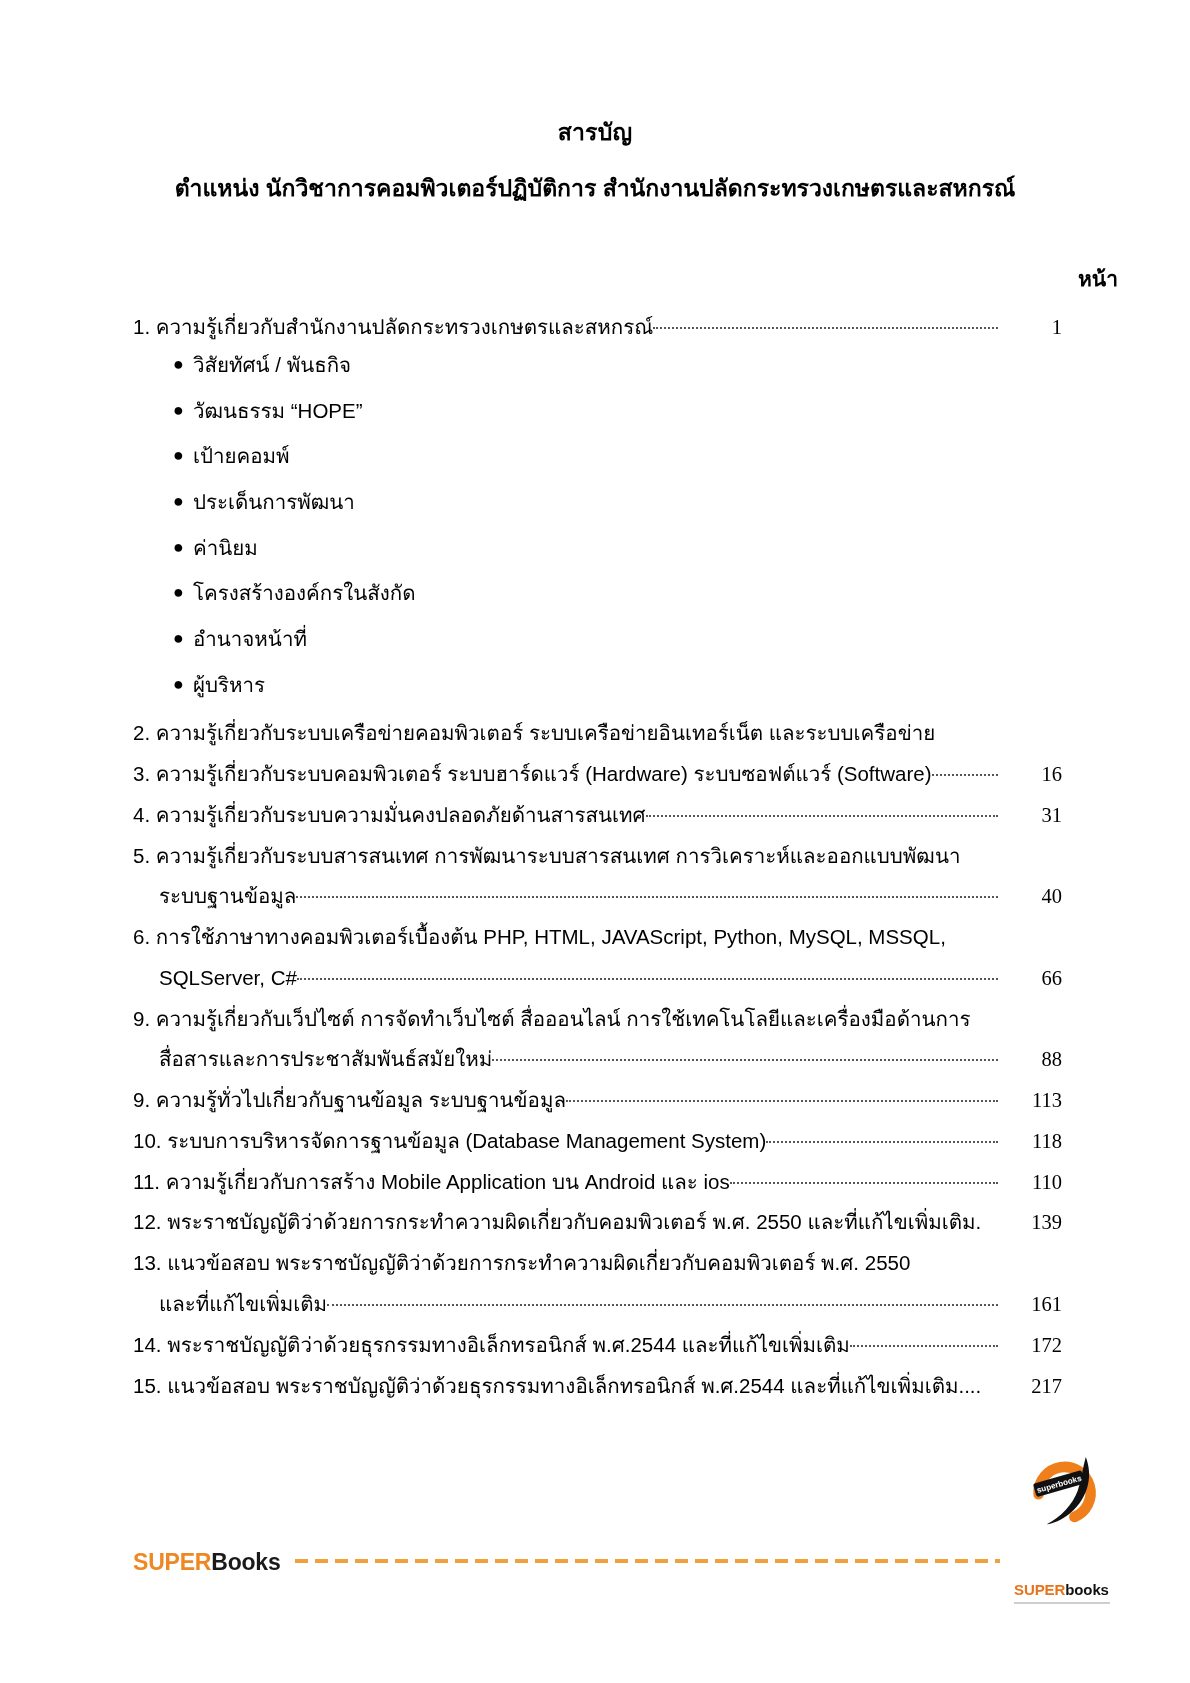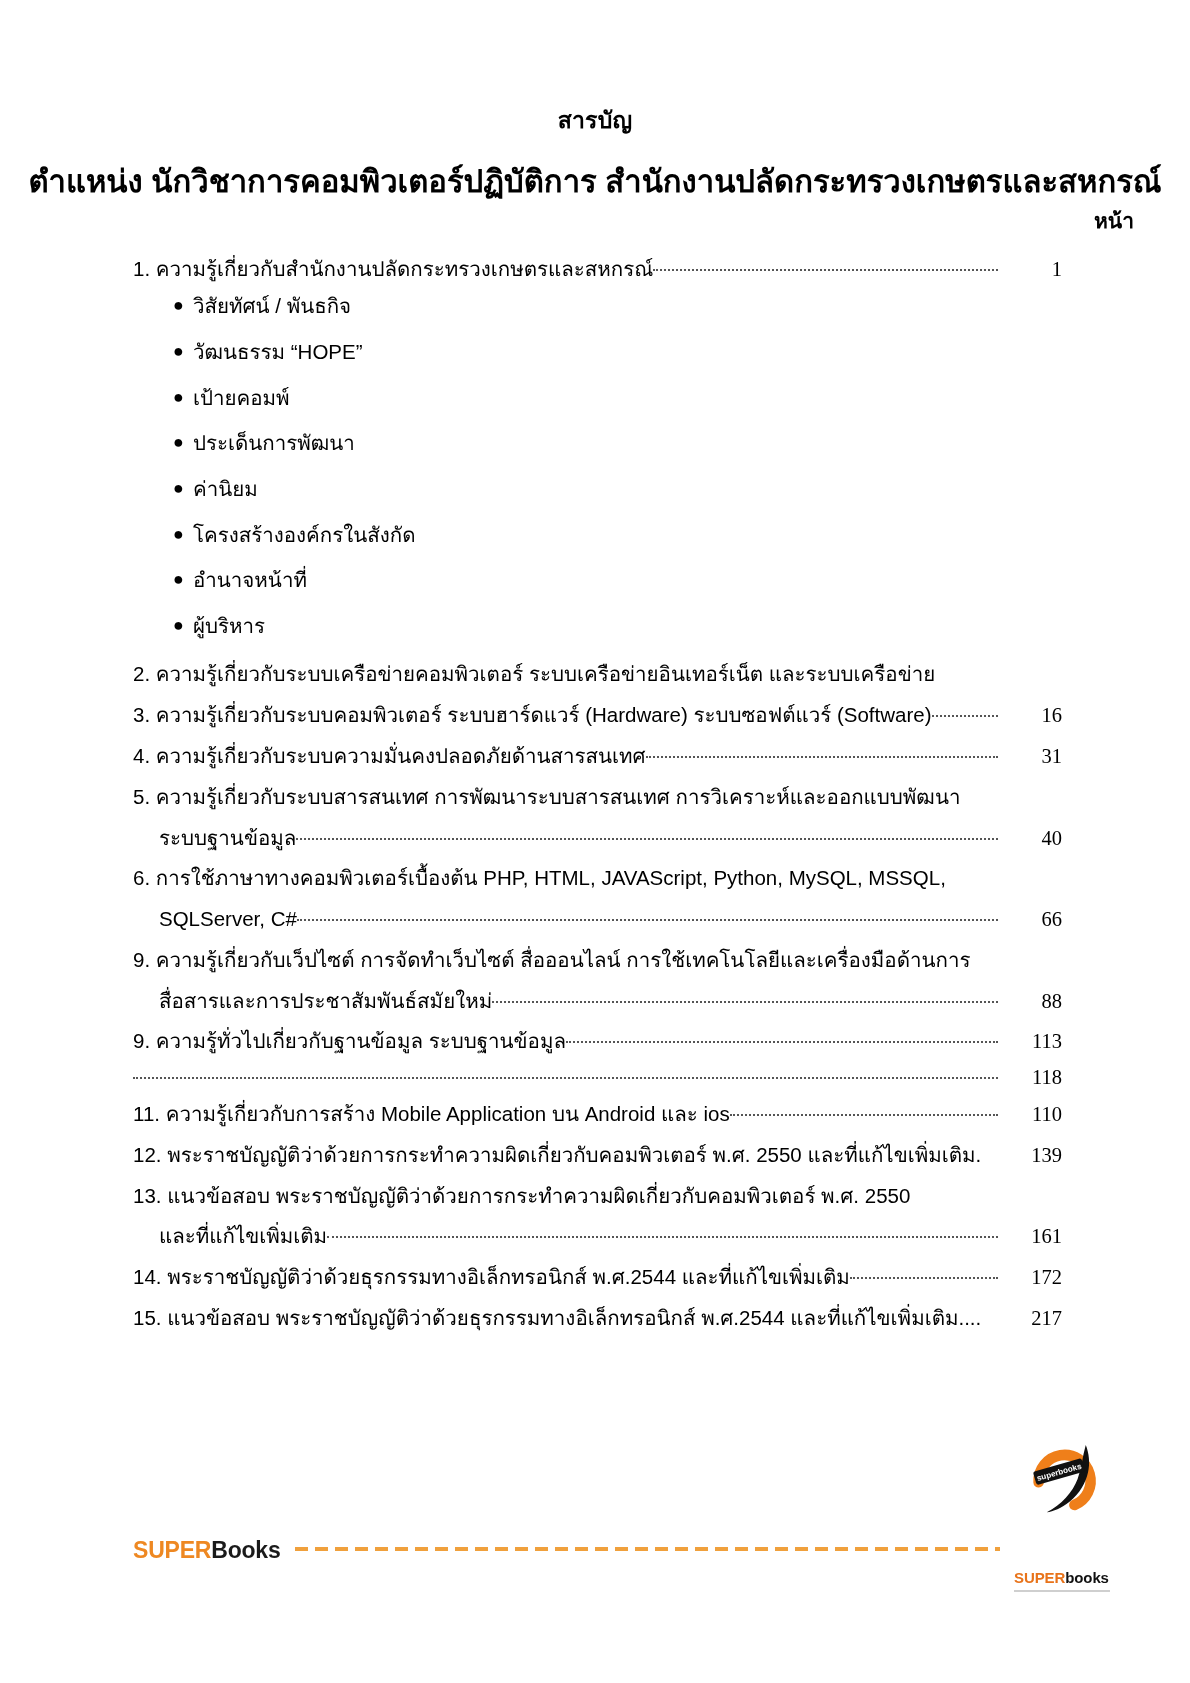--- a/index.html
+++ b/index.html
@@ -21,37 +21,39 @@
     width: 1190px;
     height: 1683px;
     box-sizing: border-box;
     padding: 0;
   }
 
   
   .doc-header {
     text-align: center;
     padding-top: 104px;
+    margin-top: 12px;
   }
   .doc-title {
     font-size: 23px;
     font-weight: bold;
     letter-spacing: 0.2px;
     line-height: 1.4;
   }
   .doc-subtitle {
-    font-size: 31px;
+    font-size: 23px;
     font-weight: bold;
     margin-top: 24px;
     line-height: 1.4;
   }
 
   
   .page-col-header {
-    padding-right: 56px;
+    margin-top: 58px;
+    padding-right: 72px;
     text-align: right;
     font-size: 21px;
     font-weight: bold;
   }
 
   
   .toc {
     margin-top: 16px;
     padding-left: 133px;
     padding-right: 128px;
@@ -300,20 +302,21 @@
       <span class="toc-page">88</span>
     </div>
 
     <div class="toc-entry">
       <span class="toc-label">9. ความรู้ทั่วไปเกี่ยวกับฐานข้อมูล ระบบฐานข้อมูล</span>
       <span class="toc-leader"></span>
       <span class="toc-page">113</span>
     </div>
 
     <div class="toc-entry">
+      <span class="toc-label">10. ระบบการบริหารจัดการฐานข้อมูล (Database Management System)</span>
       <span class="toc-leader"></span>
       <span class="toc-page">118</span>
     </div>
 
     <div class="toc-entry">
       <span class="toc-label">11. ความรู้เกี่ยวกับการสร้าง Mobile Application บน Android และ ios</span>
       <span class="toc-leader"></span>
       <span class="toc-page">110</span>
     </div>
 

